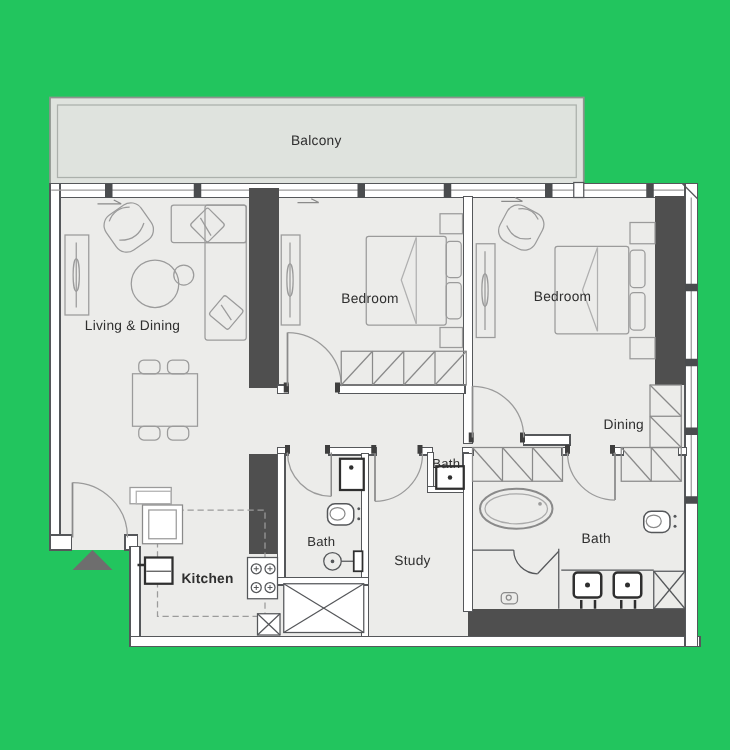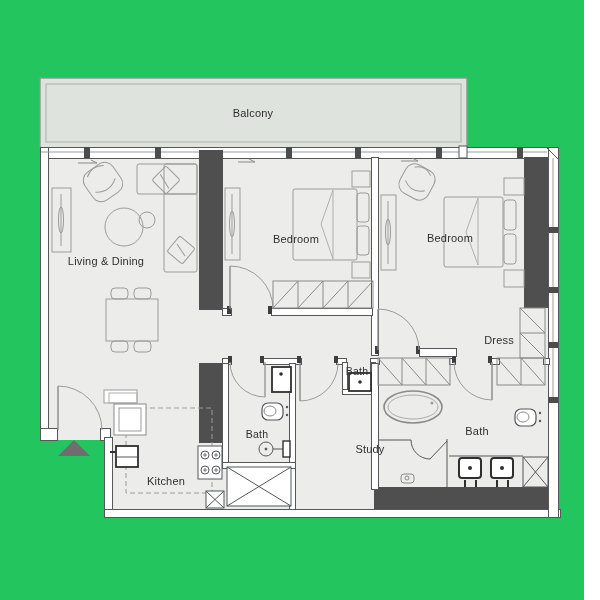--- a/index.html
+++ b/index.html
@@ -321,19 +321,19 @@
     <rect x="523" y="457" width="25" height="30" fill="#ECECEA"></rect>
     <line x1="523" y1="457" x2="548" y2="487"></line>
         <line x1="548" y1="457" x2="523" y2="487"></line>
   </g>
 </svg>
 
   <div class="room-label" style="left:253px;top:113px;">Balcony</div>
   <div class="room-label" style="left:106px;top:261px;">Living &amp; Dining</div>
   <div class="room-label" style="left:296px;top:239px;">Bedroom</div>
   <div class="room-label" style="left:450px;top:238px;">Bedroom</div>
-  <div class="room-label" style="left:499px;top:340px;">Dress</div>
+  <div class="room-label" style="left:499px;top:340px;">Dining</div>
   <div class="room-label lbl-sm" style="left:257px;top:434px;">Bath</div>
   <div class="room-label" style="left:477px;top:431px;">Bath</div>
-  <div class="room-label" style="left:330px;top:449px;margin-left:40px;">Study</div>
-  <div class="room-label" style="left:166px;top:481px;">Kitchen</div>
+  <div class="room-label" style="left:330px;top:449px;">Study</div>
+  <div class="room-label" style="left:166px;top:463px;font-weight:bold;">Kitchen</div>
   <div class="room-label lbl-sm" style="left:357px;top:371px;">Bath</div>
 </div>
 
 </body></html>

